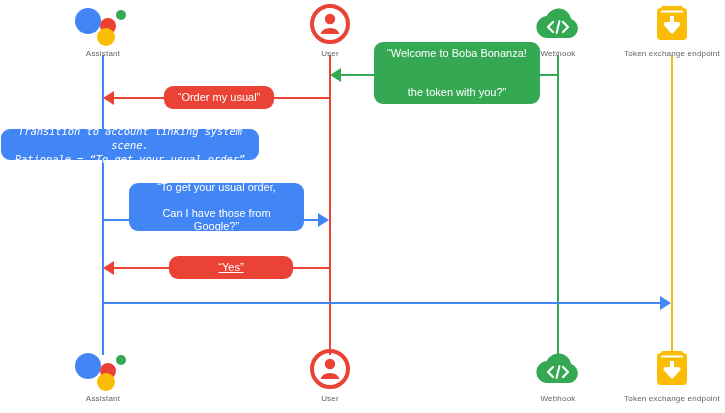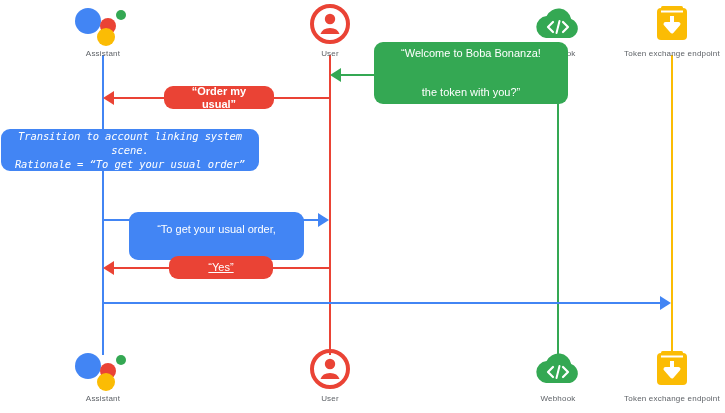--- a/index.html
+++ b/index.html
@@ -131,54 +131,55 @@
           <rect x="9" y="6.5" width="22" height="2" fill="#ffffff"></rect>
           <path d="M20 12 v10 M13.5 20 L20 27.5 L26.5 20 Z" fill="#ffffff" stroke="#ffffff" stroke-width="4" stroke-linejoin="round"></path>
         </svg>
       </div>
     </div>
     <div class="actor-label">Token exchange endpoint</div>
   </div>
 
   <div class="arrow a-green" style="left:336px; top:74px; width:222px;"></div>
   <div class="head head-left-green" style="left:330px; top:68px;"></div>
-  <div class="bubble b-green" style="left:374px; top:42px; width:194px; height:62px;">
+  <div class="bubble b-green" style="left:374px; top:42px; width:166px; height:62px;">
     <span>
       <span>“Welcome to Boba Bonanza!</span><br>
       <br>
       <br>
       <span>the token with you?”</span>
     </span>
   </div>
 
   <div class="arrow a-red" style="left:110px; top:97px; width:220px;"></div>
   <div class="head head-left-red" style="left:103px; top:91px;"></div>
-  <div class="bubble b-red" style="left:164px; top:86px; width:110px; height:23px;font-weight:bold;">
+  <div class="bubble b-red" style="left:164px; top:86px; width:110px; height:23px;">
     <span>“Order my usual”</span>
   </div>
 
-  <div class="bubble b-mono" style="left:1px; top:129px; width:258px; height:42px;">
+  <div class="bubble b-mono" style="left:1px; top:129px; width:258px; height:31px;">
     <span>
       <span>Transition to account linking system scene.</span><br>
       <span>Rationale = “To get your usual order”</span>
     </span>
   </div>
 
   <div class="arrow a-blue" style="left:103px; top:219px; width:222px;"></div>
   <div class="head head-right-blue" style="left:318px; top:213px;"></div>
-  <div class="bubble b-blue" style="left:129px; top:212px; width:175px; height:48px;">
+  <div class="bubble b-blue" style="left:129px; top:183px; width:175px; height:48px;">
     <span>
       <span>“To get your usual order,</span><br>
       <br>
+      <span>Can I have those from Google?”</span>
     </span>
   </div>
 
   <div class="arrow a-red" style="left:110px; top:267px; width:220px;"></div>
   <div class="head head-left-red" style="left:103px; top:261px;"></div>
-  <div class="bubble b-red" style="left:169px; top:256px; width:104px; height:23px;text-decoration:underline;">
+  <div class="bubble b-red" style="left:169px; top:256px; width:124px; height:23px;text-decoration:underline;">
     <span>“Yes”</span>
   </div>
 
   <div class="arrow a-blue" style="left:103px; top:302px; width:565px;"></div>
   <div class="head head-right-blue" style="left:660px; top:296px;"></div>
 
   <div class="actor" style="left:43px; top:349px;">
     <div class="icon-wrap">
       <div class="g-asst">
         <i class="g-blue"></i>

